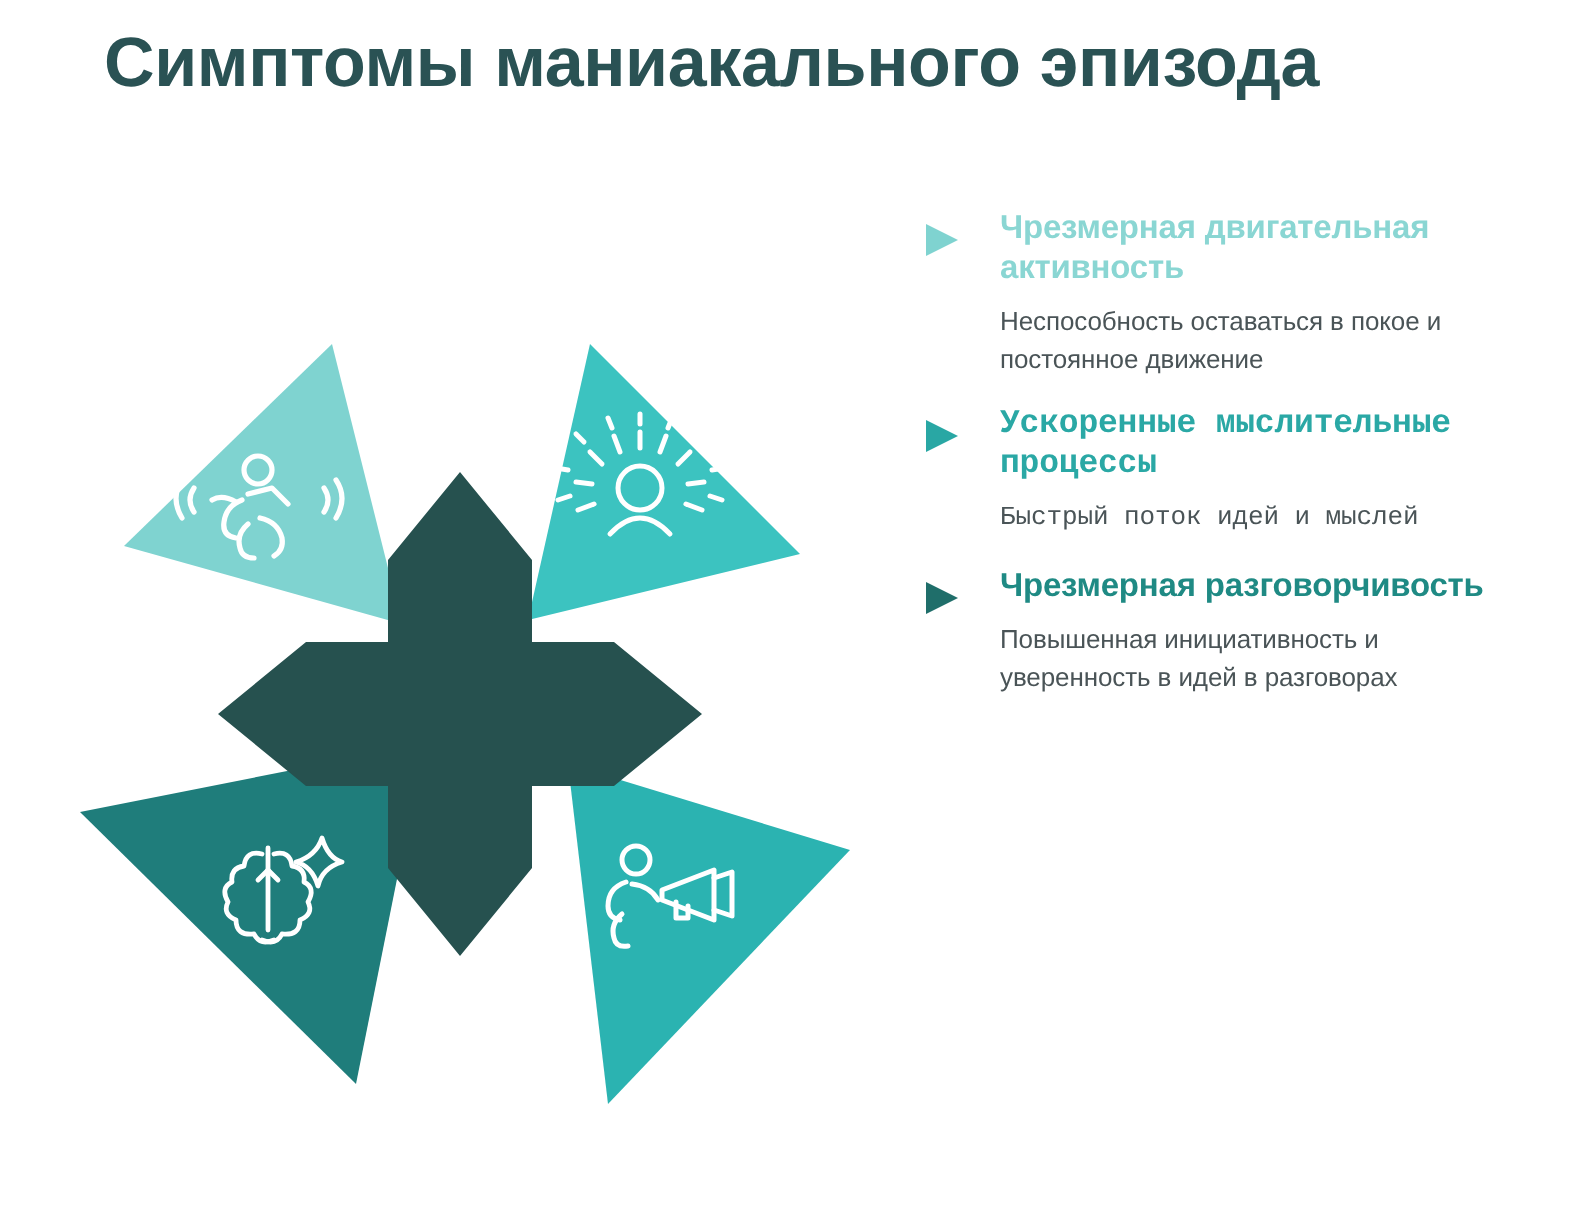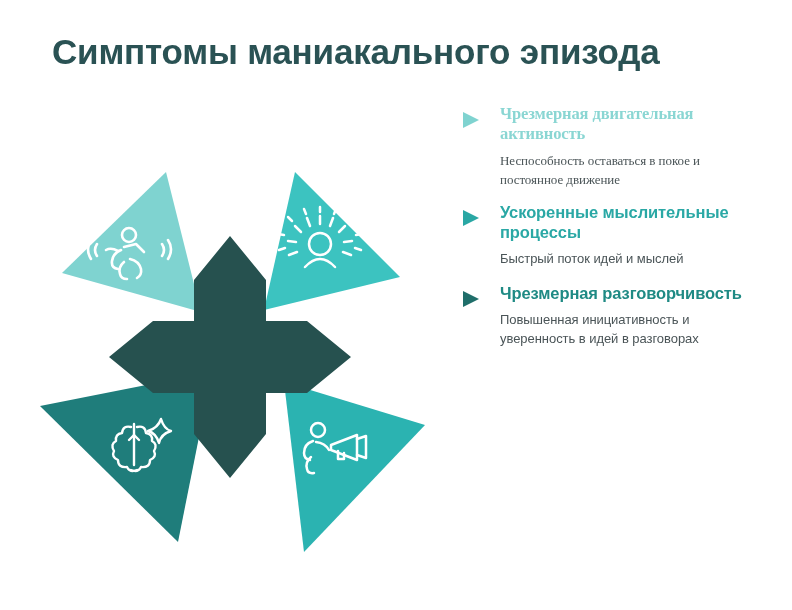--- a/index.html
+++ b/index.html
@@ -21,21 +21,21 @@
     position: relative;
     width: 792px;
     height: 610px;
     background: #ffffff;
   }
 
   
   #title {
     position: absolute;
     left: 52px;
-    top: 32px;
+    top: 12px;
     width: 700px;
     font-size: 35px;
     font-weight: bold;
     letter-spacing: -0.2px;
     color: #2a5254;
     white-space: nowrap;
   }
 
   
   #graphic {
@@ -79,23 +79,23 @@
 
   .item-body {
     margin-top: 7px;
     font-size: 13px;
     line-height: 19px;
     color: #4a5457;
     letter-spacing: -0.05px;
   }
 
   
-  #item-1 { margin-bottom: 13px; font-family: Liberation Serif, serif; }
+  #item-1 { margin-bottom: 13px; }
   #item-2 { margin-bottom: 17px; }
-  #item-3 { margin-bottom: 15px; }
+  #item-3 { margin-bottom: 15px; font-family: Liberation Mono, monospace; }
   #item-4 { margin-bottom: 0; }
 </style>
 </head>
 <body>
 
 <div id="page">
 
   <h1 id="title">Симптомы маниакального эпизода</h1>
 
   <div id="graphic">

